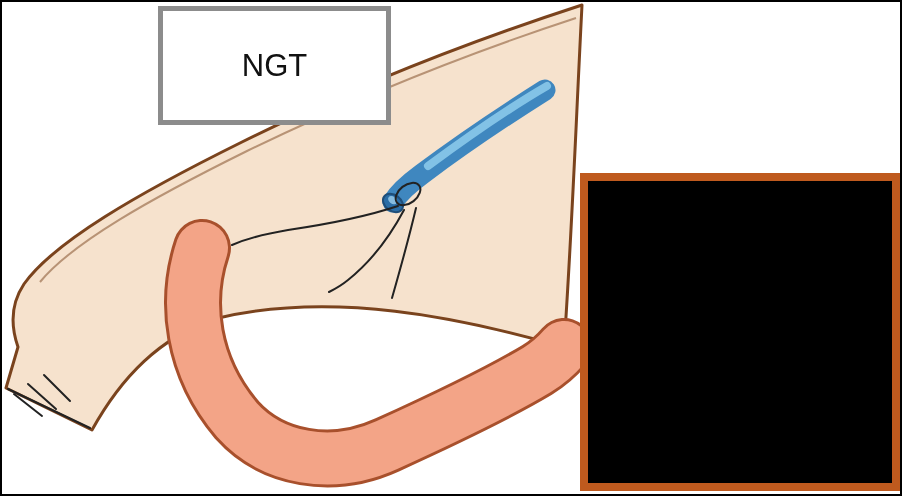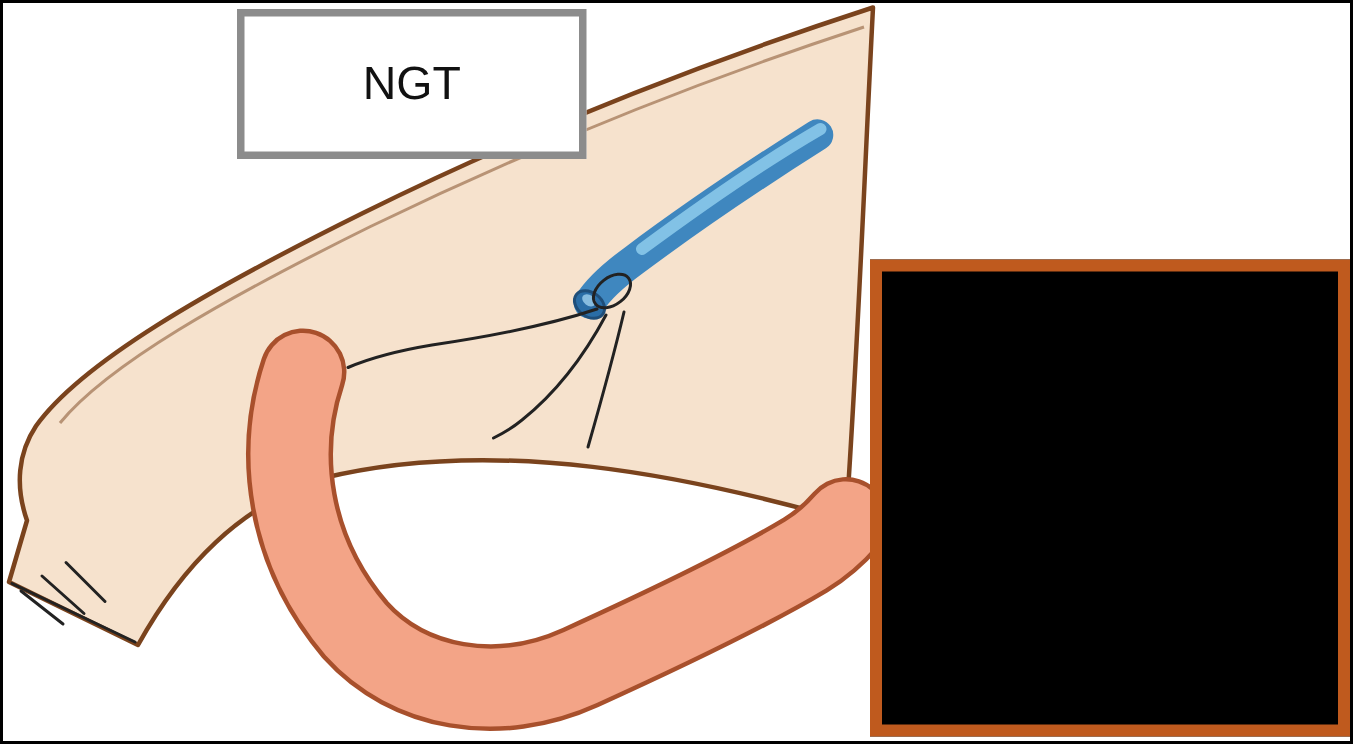--- a/index.html
+++ b/index.html
@@ -5,21 +5,21 @@
   html,body { margin:0; padding:0; background:#fff; }
   .stage {
     position:relative; width:902px; height:496px;
     background:var(--background,#ffffff);
     border:2px solid #000; box-sizing:border-box; overflow:hidden;
     font-family:"Liberation Sans", sans-serif;
   }
   .anatomy-svg { position:absolute; left:0; top:0; z-index:1; }
 
   .label-box {
-    position:absolute; left:156px; top:4px; width:233px; height:100px;
+    position:absolute; left:156px; top:4px; width:233px; height:119px;
     box-sizing:border-box; border:5px solid var(--label-border,#8c8c8c);
     background:#fff; display:flex; flex-direction:column;
     align-items:center; justify-content:center; z-index:3;
   }
   .label-line { font-size:31px; line-height:44px; color:var(--text,#111111); }
 
   .redaction-box {
     position:absolute; left:578px; top:171px; width:320px; height:318px;
     box-sizing:border-box; background:var(--redaction-fill,#000000);
     border:8px solid var(--redaction-border,#bf5a1e); z-index:4;

